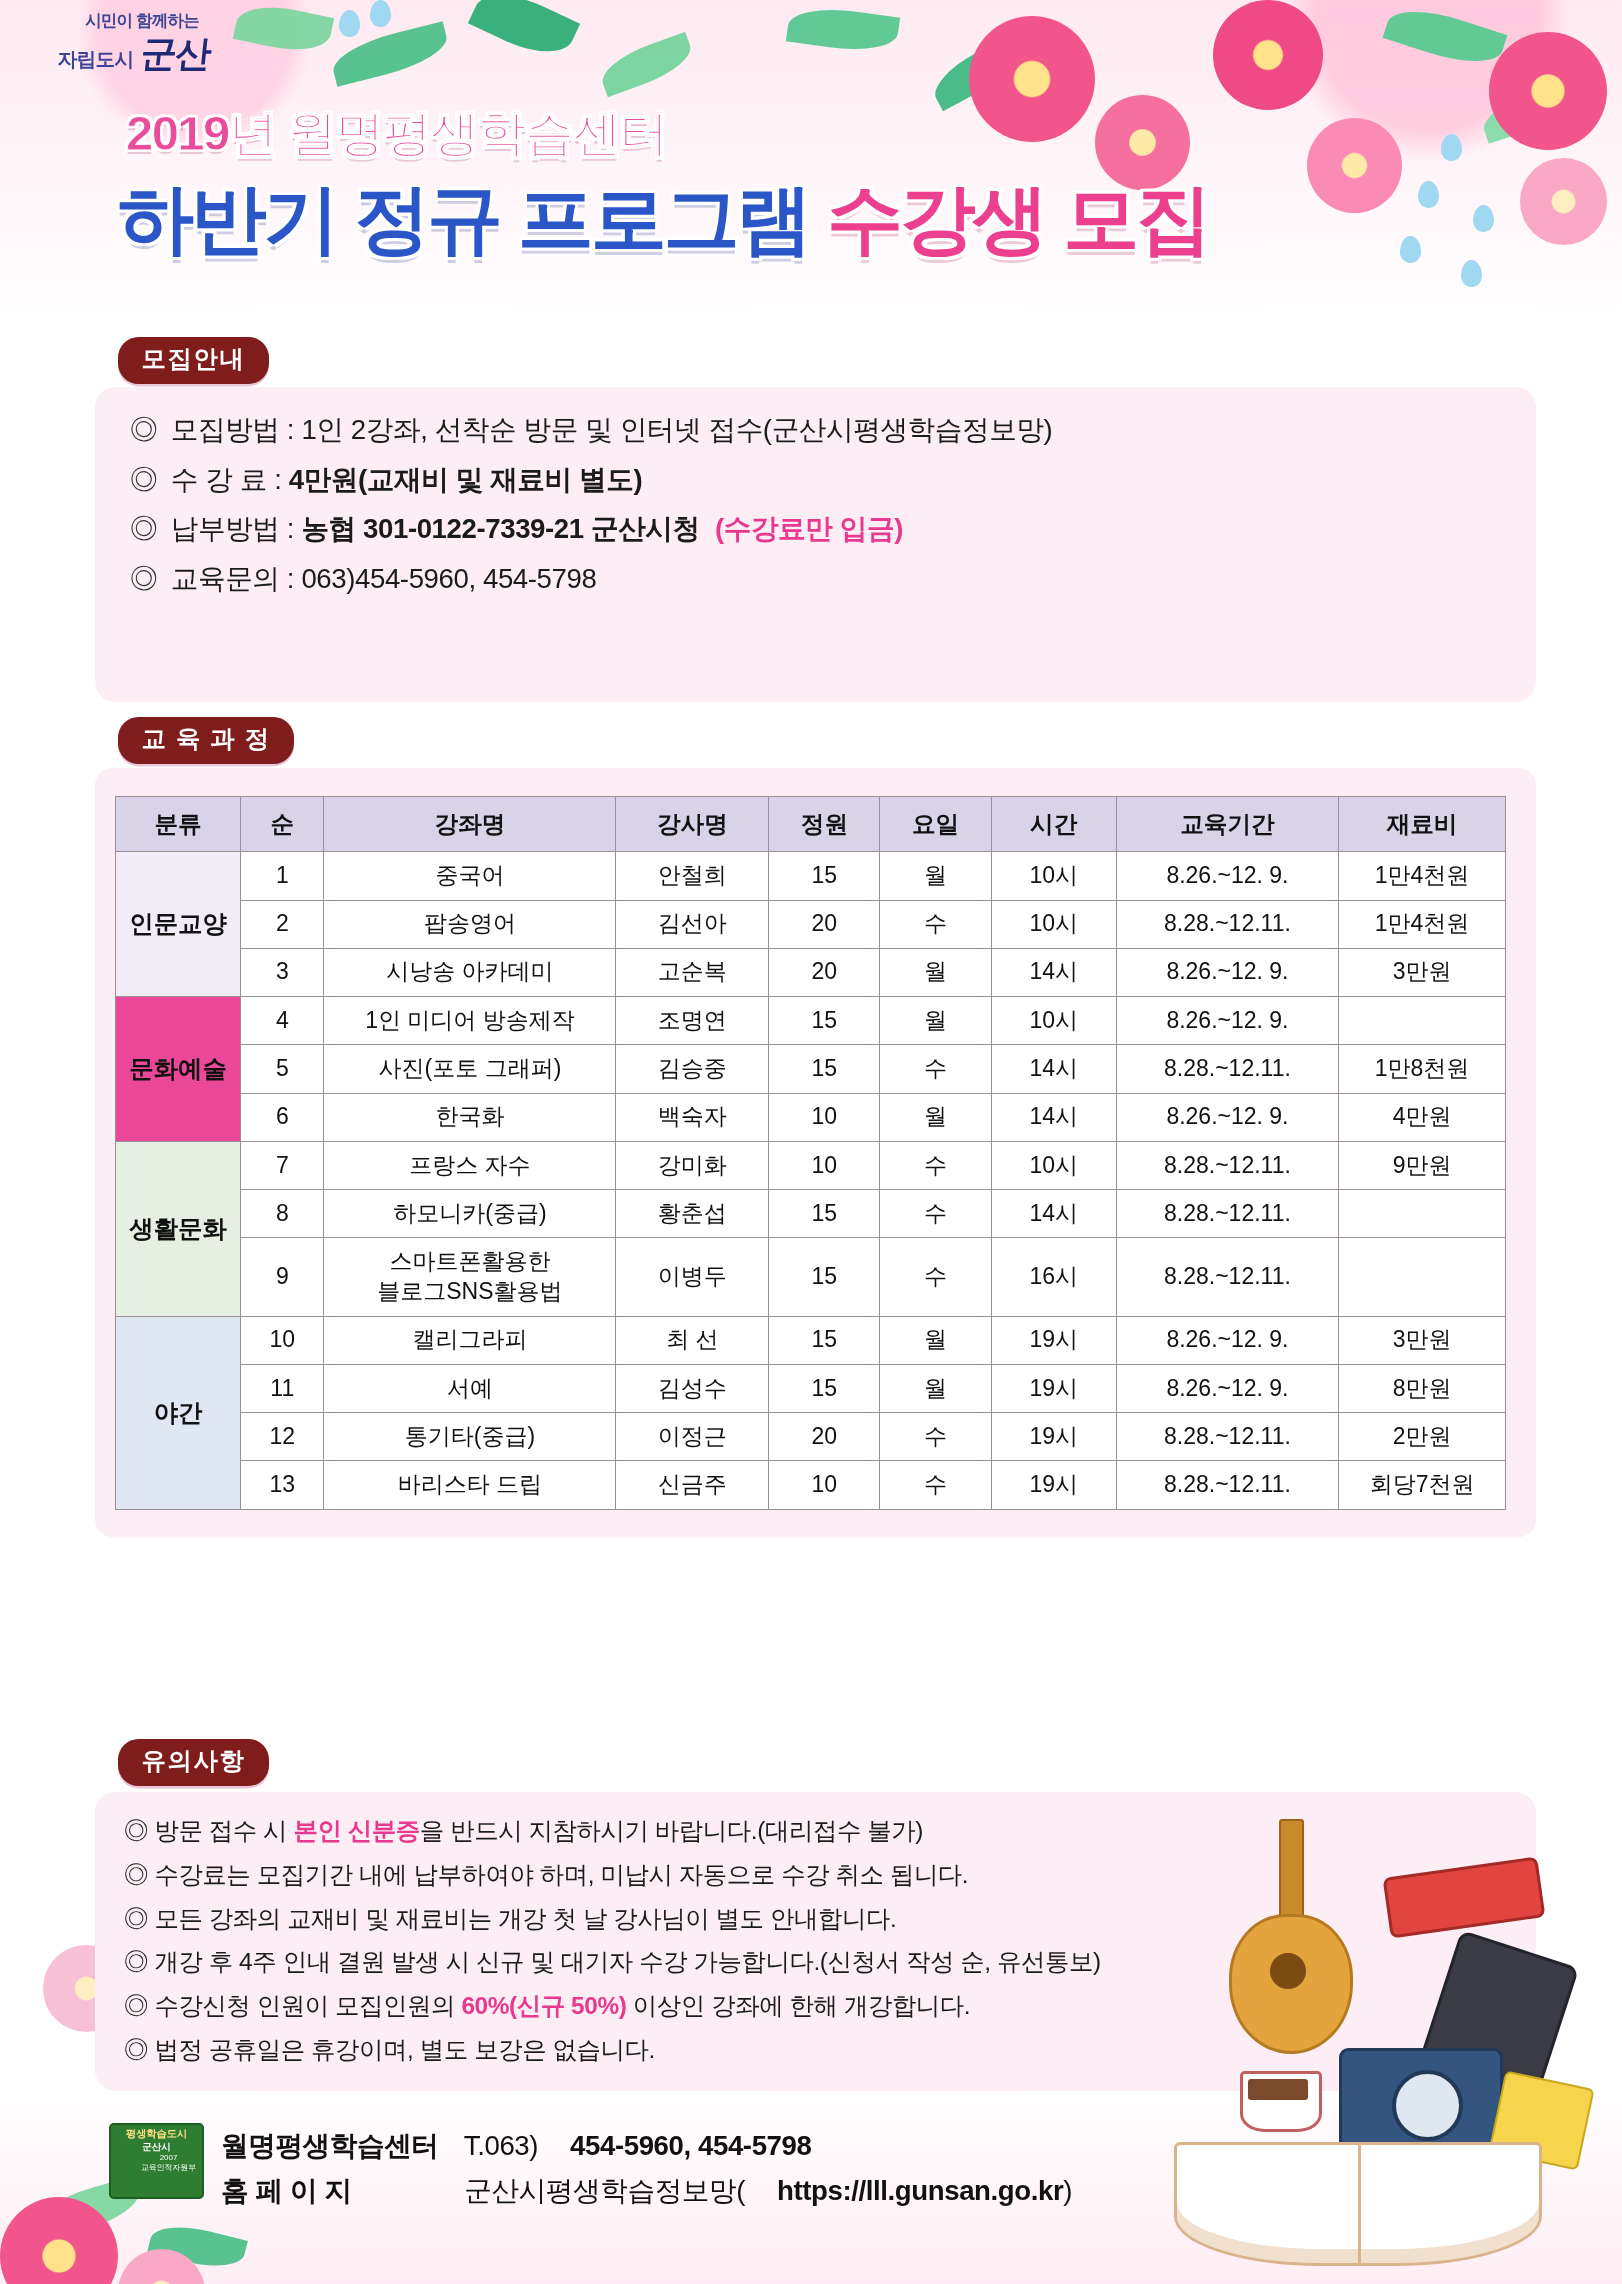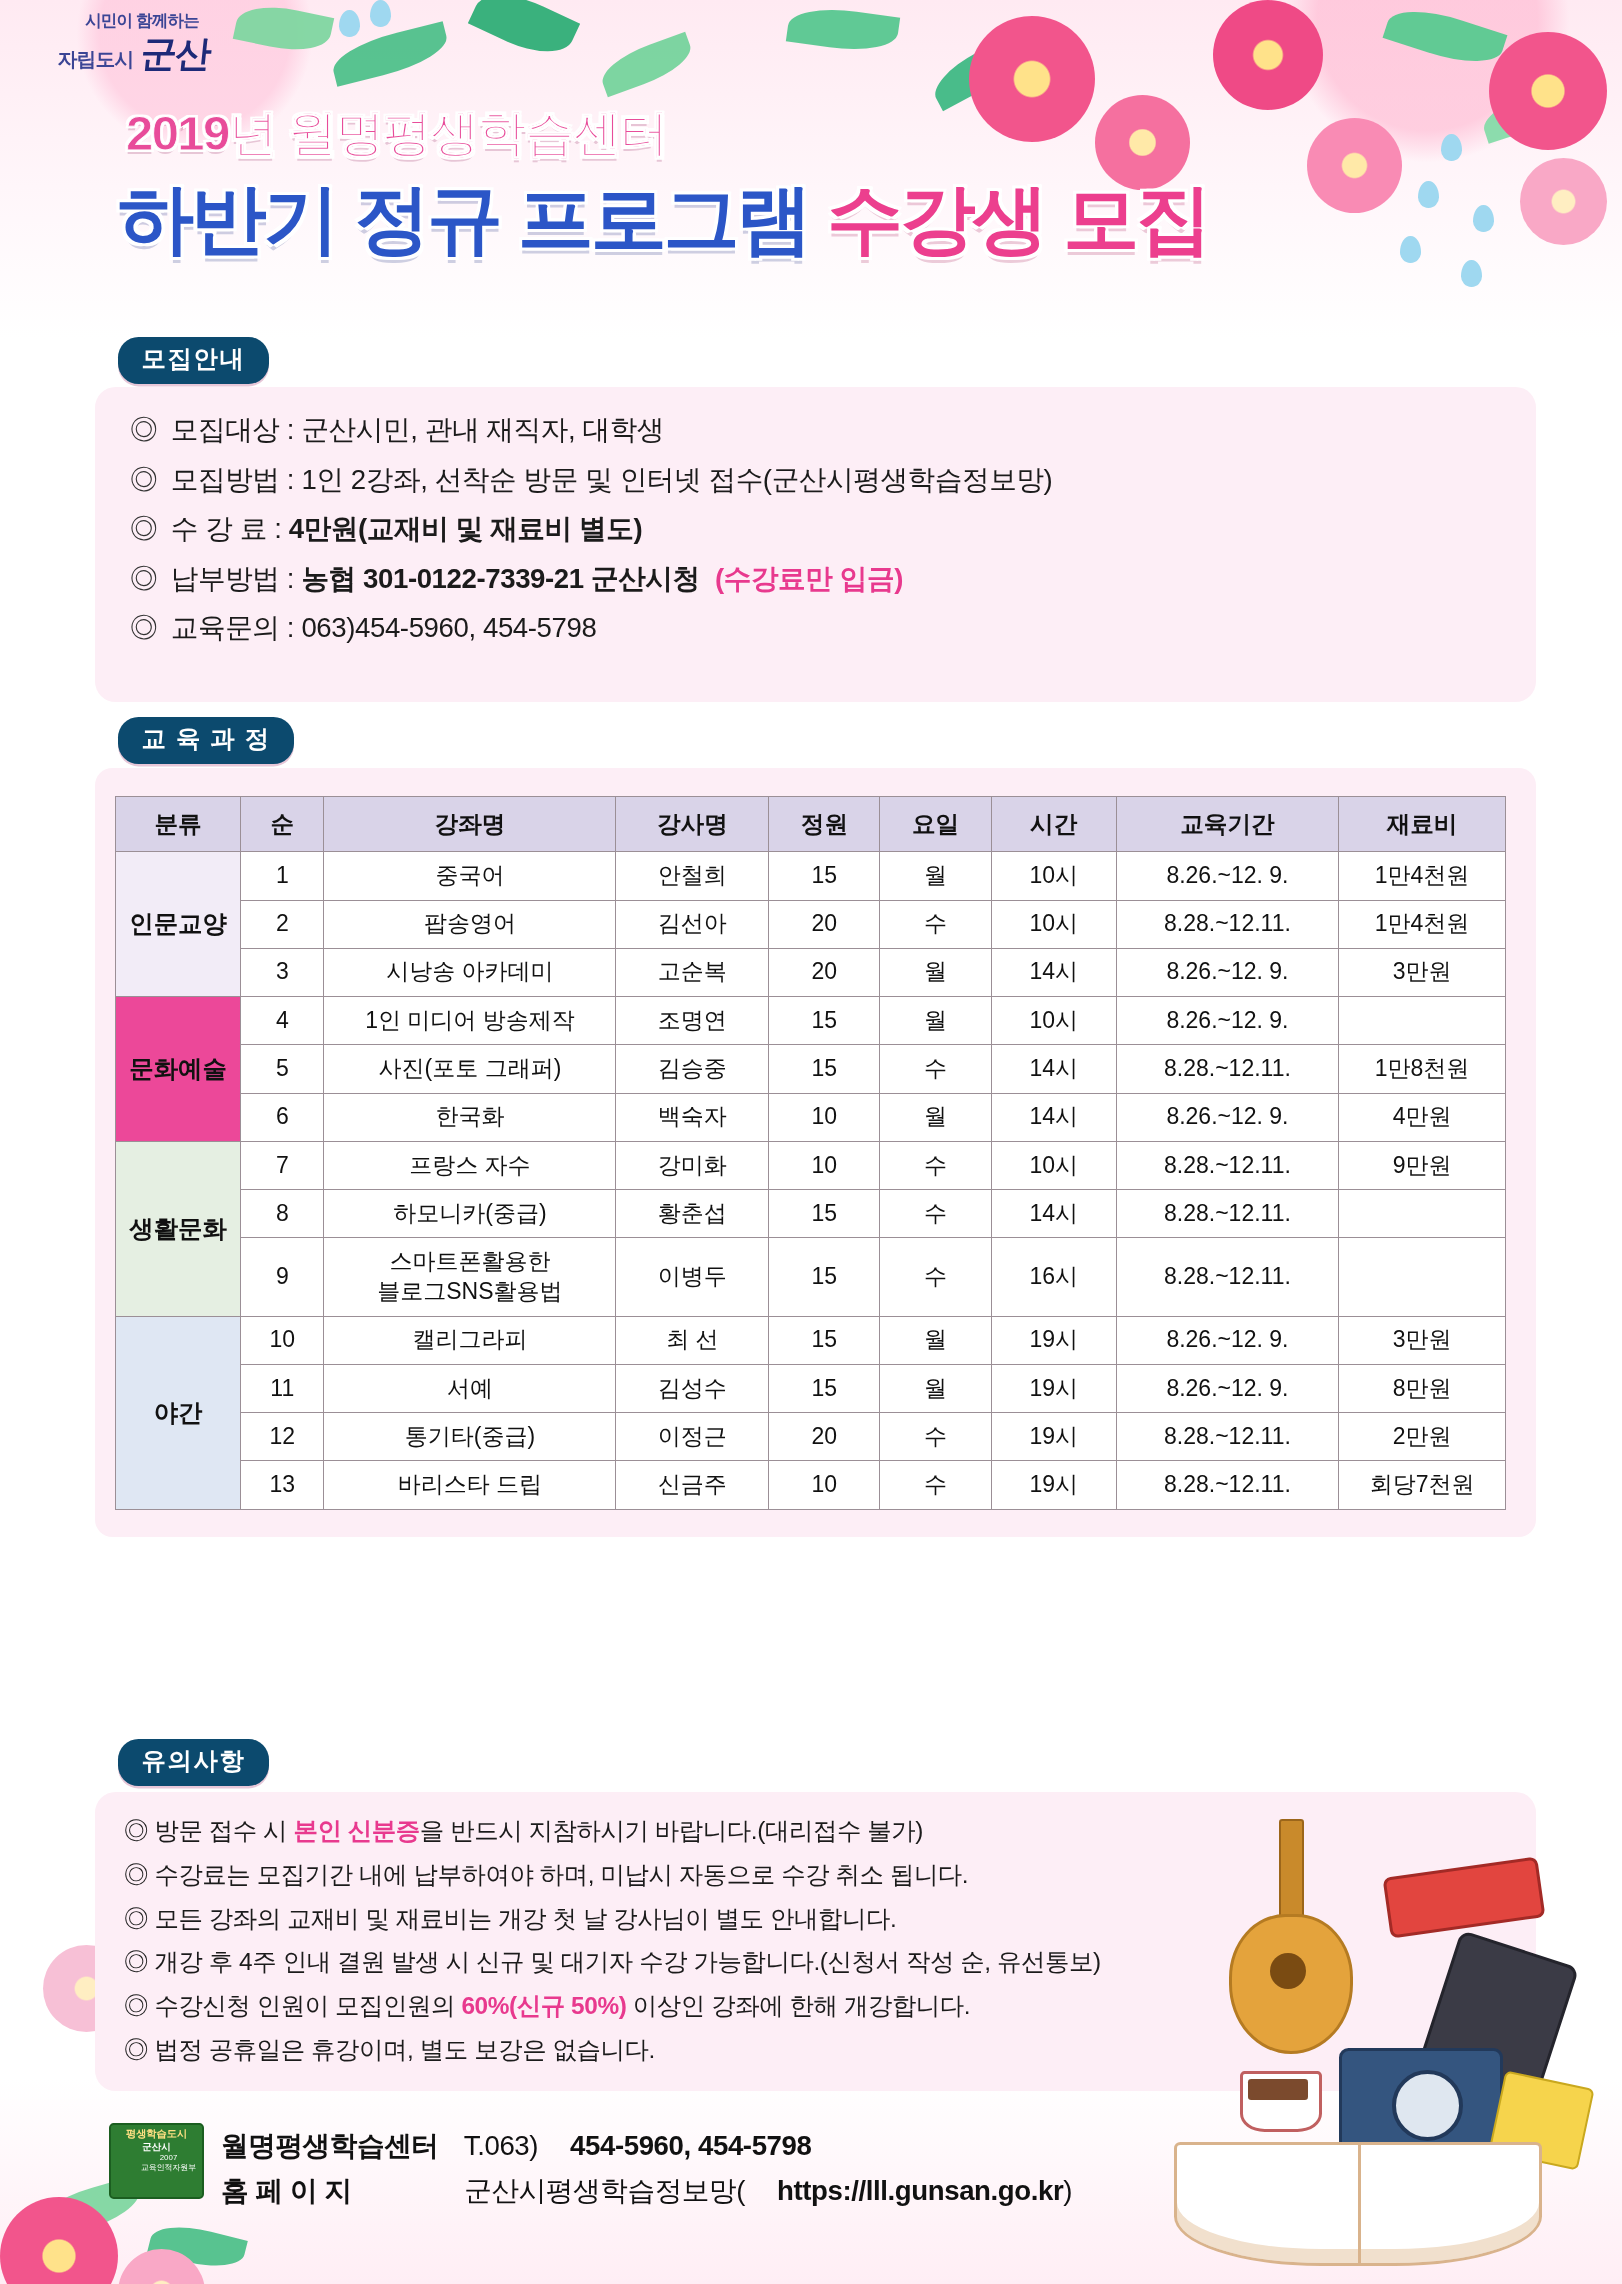--- a/index.html
+++ b/index.html
@@ -122,21 +122,21 @@
   .title-2 .pink {
     color: #ec3f8e;
     text-shadow:
       -3.2px -3.2px 0 #fff, 3.2px -3.2px 0 #fff, -3.2px 3.2px 0 #fff, 3.2px 3.2px 0 #fff,
       0 6.3px 0 rgba(170,30,90,0.22);
   }
 
   
   .pill {
     position: absolute;
-    background: #0c4a6e;
+    background: #7f1d1d;
     color: #ffffff;
     font-size: 24.4px;
     font-weight: bold;
     letter-spacing: 1.6px;
     border-radius: 20.5px;
     padding: 6.3px 23.6px 8.7px 23.6px;
     box-shadow: 0 2.4px 0 rgba(160,30,100,0.25);
     z-index: 5;
   }
 
@@ -414,26 +414,20 @@
   <div class="title-2">
     <span class="blue">하반기 정규 프로그램</span>
     <span class="pink">수강생 모집</span>
   </div>
 
   <div class="pill" style="left:118px;top:337px;">모집안내</div>
   <div class="info-box"></div>
   <div class="info-list">
 
 
-    <div class="info-row">
-      <span class="mk">◎</span>
-      <span class="lbl">모집대상</span>
-      <span> : </span>
-      <span class="val">군산시민, 관내 재직자, 대학생</span>
-    </div>
 
     <div class="info-row">
       <span class="mk">◎</span>
       <span class="lbl">모집방법</span>
       <span> : </span>
       <span class="val">1인 2강좌, 선착순 방문 및 인터넷 접수(군산시평생학습정보망)</span>
     </div>
 
     <div class="info-row">
       <span class="mk">◎</span>

